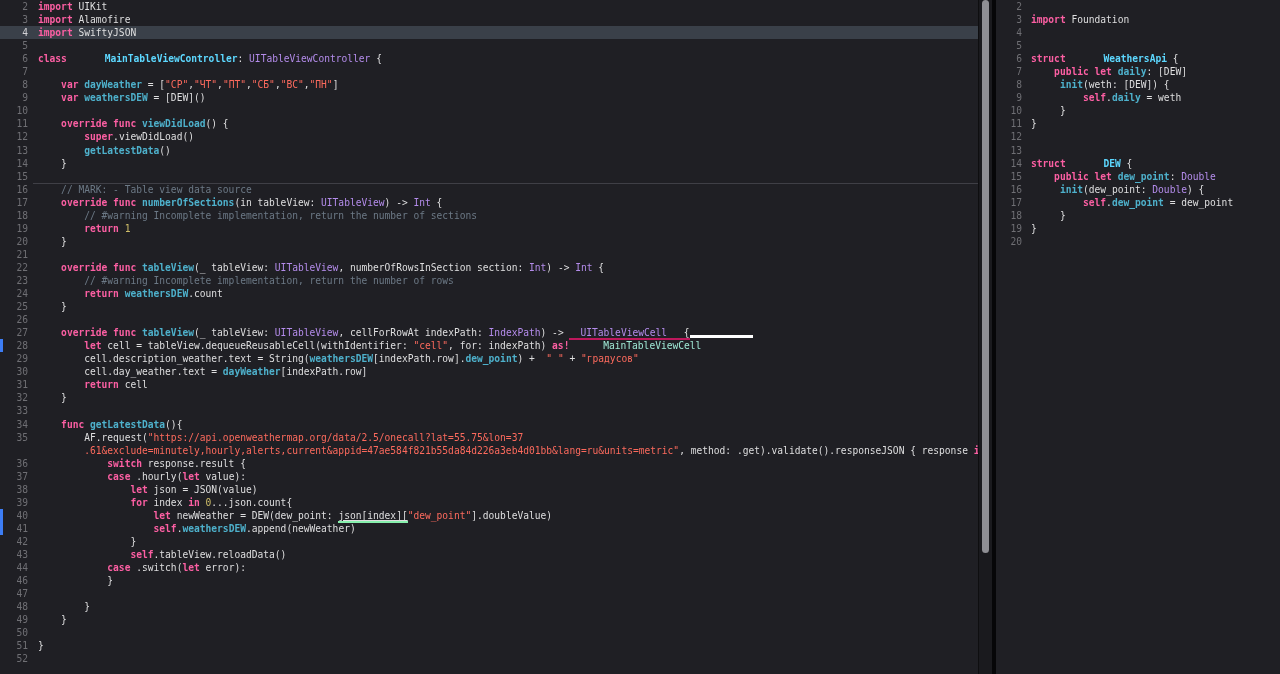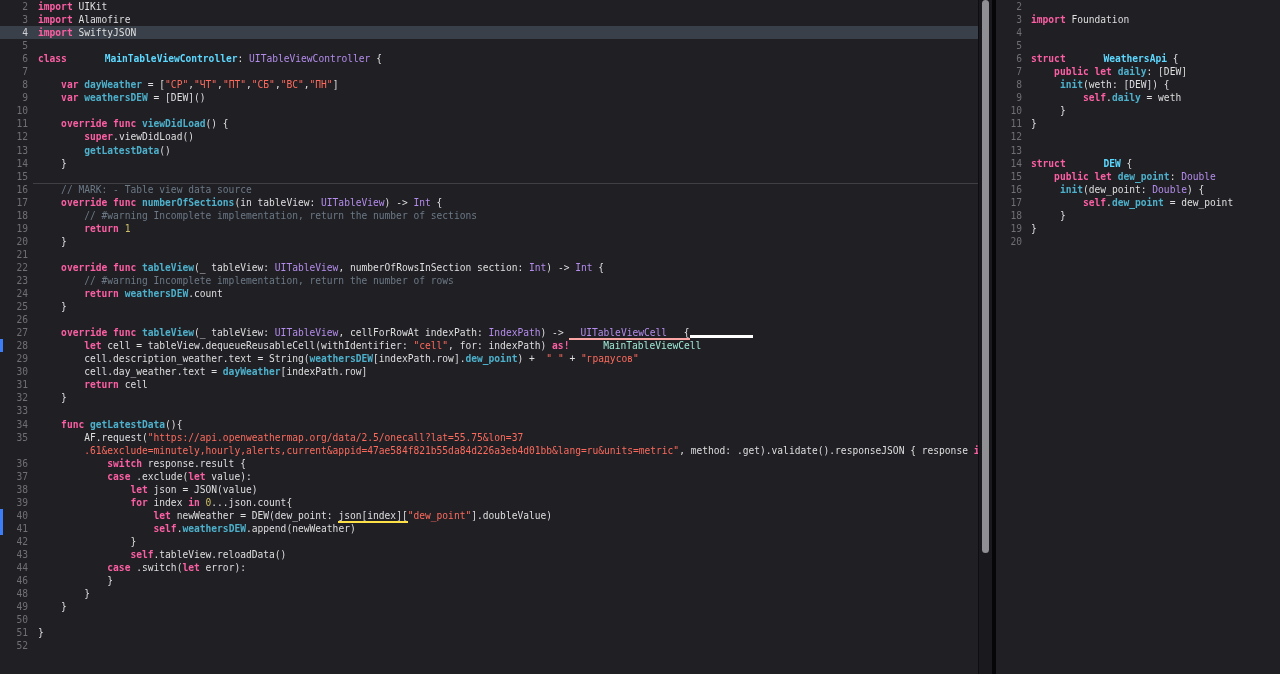--- a/index.html
+++ b/index.html
@@ -22,22 +22,22 @@
   .pane.right .code{margin-left:9px;}
   .k{color:#FC5FA3;font-weight:bold;}
   .s{color:#FC6A5D;}
   .n{color:#D0BF69;}
   .c{color:#6C7986;}
   .d{color:#4EB1CC;font-weight:bold;}
   .t{color:#B48CEB;margin-top:27px;}
   .y{color:#5DD8FF;font-weight:bold;padding-left:32px;}
   .m{color:#9FE8D5;padding-left:28px;}
   .p{color:#DFDFE0;}
-  .u{border-bottom:2px solid #fca5a5;padding-left:11px;}
-  .yu{border-bottom:2px solid #fde047;}
+  .u{border-bottom:2px solid #be185d;padding-left:11px;}
+  .yu{border-bottom:2px solid #86efac;text-decoration:underline;}
   .wb{display:inline-block;width:63px;height:3px;background:#FFFFFF;vertical-align:-2px;}
   .chbar{position:absolute;left:0;top:0;width:3px;height:100%;background:#3D7DF5;}
 </style>
 </head>
 <body>
 
 <div class="app">
   <div class="pane left">
     <div id="left-lines">
         <div class="row"><span class="gutter">2</span><span class="code"><span class="k">import </span><span class="p">UIKit</span></span></div>
@@ -69,29 +69,30 @@
         <div class="row"><i class="chbar"></i><span class="gutter">28</span><span class="code"><span class="p">        </span><span class="k">let </span><span class="p">cell = tableView.dequeueReusableCell(withIdentifier: </span><span class="s">"cell"</span><span class="p">, for: indexPath) </span><span class="k">as!</span><span class="p"> </span><span class="m">MainTableViewCell</span></span></div>
         <div class="row"><span class="gutter">29</span><span class="code"><span class="p">        </span><span class="p">cell.description_weather.text = String(</span><span class="d">weathersDEW</span><span class="p">[indexPath.row].</span><span class="d">dew_point</span><span class="p">) +  </span><span class="s">" "</span><span class="p"> + </span><span class="s">"градусов"</span></span></div>
         <div class="row"><span class="gutter">30</span><span class="code"><span class="p">        </span><span class="p">cell.day_weather.text = </span><span class="d">dayWeather</span><span class="p">[indexPath.row]</span></span></div>
         <div class="row"><span class="gutter">31</span><span class="code"><span class="p">        </span><span class="k">return </span><span class="p">cell</span></span></div>
         <div class="row"><span class="gutter">32</span><span class="code"><span class="p">    }</span></span></div>
         <div class="row"><span class="gutter">33</span><span class="code"></span></div>
         <div class="row"><span class="gutter">34</span><span class="code"><span class="p">    </span><span class="k">func </span><span class="d">getLatestData</span><span class="p">(){</span></span></div>
         <div class="row"><span class="gutter">35</span><span class="code"><span class="p">        </span><span class="p">AF.request(</span><span class="s">"https://api.openweathermap.org/data/2.5/onecall?lat=55.75&amp;lon=37</span></span></div>
         <div class="row"><span class="gutter"></span><span class="code"><span class="p">        </span><span class="s">.61&amp;exclude=minutely,hourly,alerts,current&amp;appid=47ae584f821b55da84d226a3eb4d01bb&amp;lang=ru&amp;units=metric"</span><span class="p">, method: .get).validate().responseJSON { response </span><span class="k">in</span></span></div>
         <div class="row"><span class="gutter">36</span><span class="code"><span class="p">            </span><span class="k">switch </span><span class="p">response.result {</span></span></div>
-        <div class="row"><span class="gutter">37</span><span class="code"><span class="p">            </span><span class="k">case </span><span class="p">.exclude(</span><span class="k">let</span><span class="p"> value):</span></span></div>
+        <div class="row"><span class="gutter">37</span><span class="code"><span class="p">            </span><span class="k">case </span><span class="p">.hourly(</span><span class="k">let</span><span class="p"> value):</span></span></div>
         <div class="row"><span class="gutter">38</span><span class="code"><span class="p">                </span><span class="k">let </span><span class="p">json = JSON(value)</span></span></div>
         <div class="row"><span class="gutter">39</span><span class="code"><span class="p">                </span><span class="k">for </span><span class="p">index </span><span class="k">in </span><span class="n">0</span><span class="p">...json.count{</span></span></div>
         <div class="row"><i class="chbar"></i><span class="gutter">40</span><span class="code"><span class="p">                    </span><span class="k">let </span><span class="p">newWeather = DEW(dew_point: </span><span class="p yu">json[index][</span><span class="s">"dew_point"</span><span class="p">].doubleValue)</span></span></div>
         <div class="row"><i class="chbar"></i><span class="gutter">41</span><span class="code"><span class="p">                    </span><span class="k">self</span><span class="p">.</span><span class="d">weathersDEW</span><span class="p">.append(newWeather)</span></span></div>
         <div class="row"><span class="gutter">42</span><span class="code"><span class="p">                }</span></span></div>
         <div class="row"><span class="gutter">43</span><span class="code"><span class="p">                </span><span class="k">self</span><span class="p">.tableView.reloadData()</span></span></div>
         <div class="row"><span class="gutter">44</span><span class="code"><span class="p">            </span><span class="k">case </span><span class="p">.switch(</span><span class="k">let</span><span class="p"> error):</span></span></div>
         <div class="row"><span class="gutter">46</span><span class="code"><span class="p">            }</span></span></div>
+        <div class="row"><span class="gutter">47</span><span class="code"></span></div>
         <div class="row"><span class="gutter">48</span><span class="code"><span class="p">        }</span></span></div>
         <div class="row"><span class="gutter">49</span><span class="code"><span class="p">    }</span></span></div>
         <div class="row"><span class="gutter">50</span><span class="code"></span></div>
         <div class="row"><span class="gutter">51</span><span class="code"><span class="p">}</span></span></div>
         <div class="row"><span class="gutter">52</span><span class="code"></span></div>
       </div>
   </div>
   <div class="scrollzone">
     <div class="thumb"></div>
   </div>

